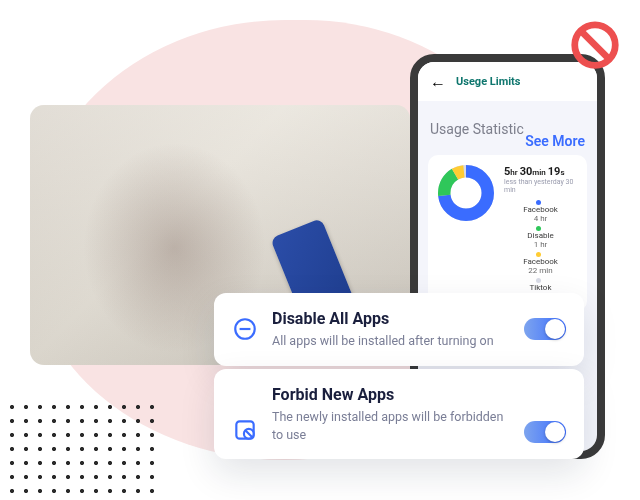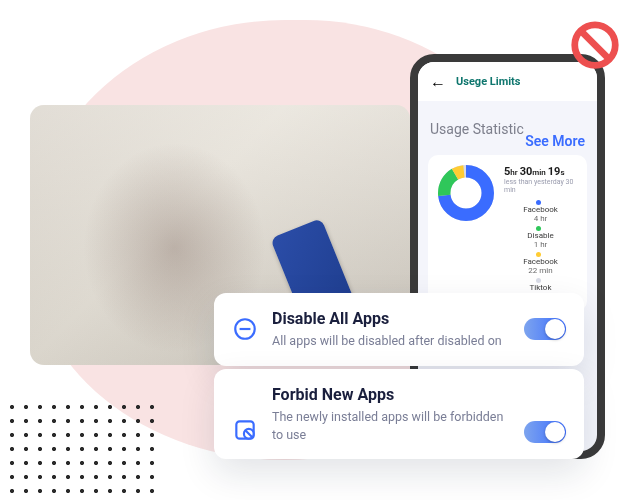--- a/index.html
+++ b/index.html
@@ -211,21 +211,21 @@
 
   <div class="card c1">
     <div class="icon">
       <svg viewBox="0 0 24 24">
           <circle cx="12" cy="12" r="9" fill="none" stroke="#3a6cff" stroke-width="2"></circle>
           <line x1="7" y1="12" x2="17" y2="12" stroke="#3a6cff" stroke-width="2"></line>
         </svg>
     </div>
     <div class="body">
       <div class="ttl">Disable All Apps</div>
-      <div class="desc">All apps will be disabled after disabled on</div>
+      <div class="desc">All apps will be installed after turning on</div>
     </div>
     <div class="toggle"></div>
   </div>
 
   <div class="card c2">
     <div class="icon">
       <svg viewBox="0 0 24 24">
           <rect x="4" y="4" width="16" height="16" rx="3" fill="none" stroke="#3a6cff" stroke-width="2"></rect>
           <circle cx="15.5" cy="15.5" r="4.5" fill="#fff" stroke="#3a6cff" stroke-width="2"></circle>
           <line x1="12.5" y1="12.5" x2="18.5" y2="18.5" stroke="#3a6cff" stroke-width="2"></line>

